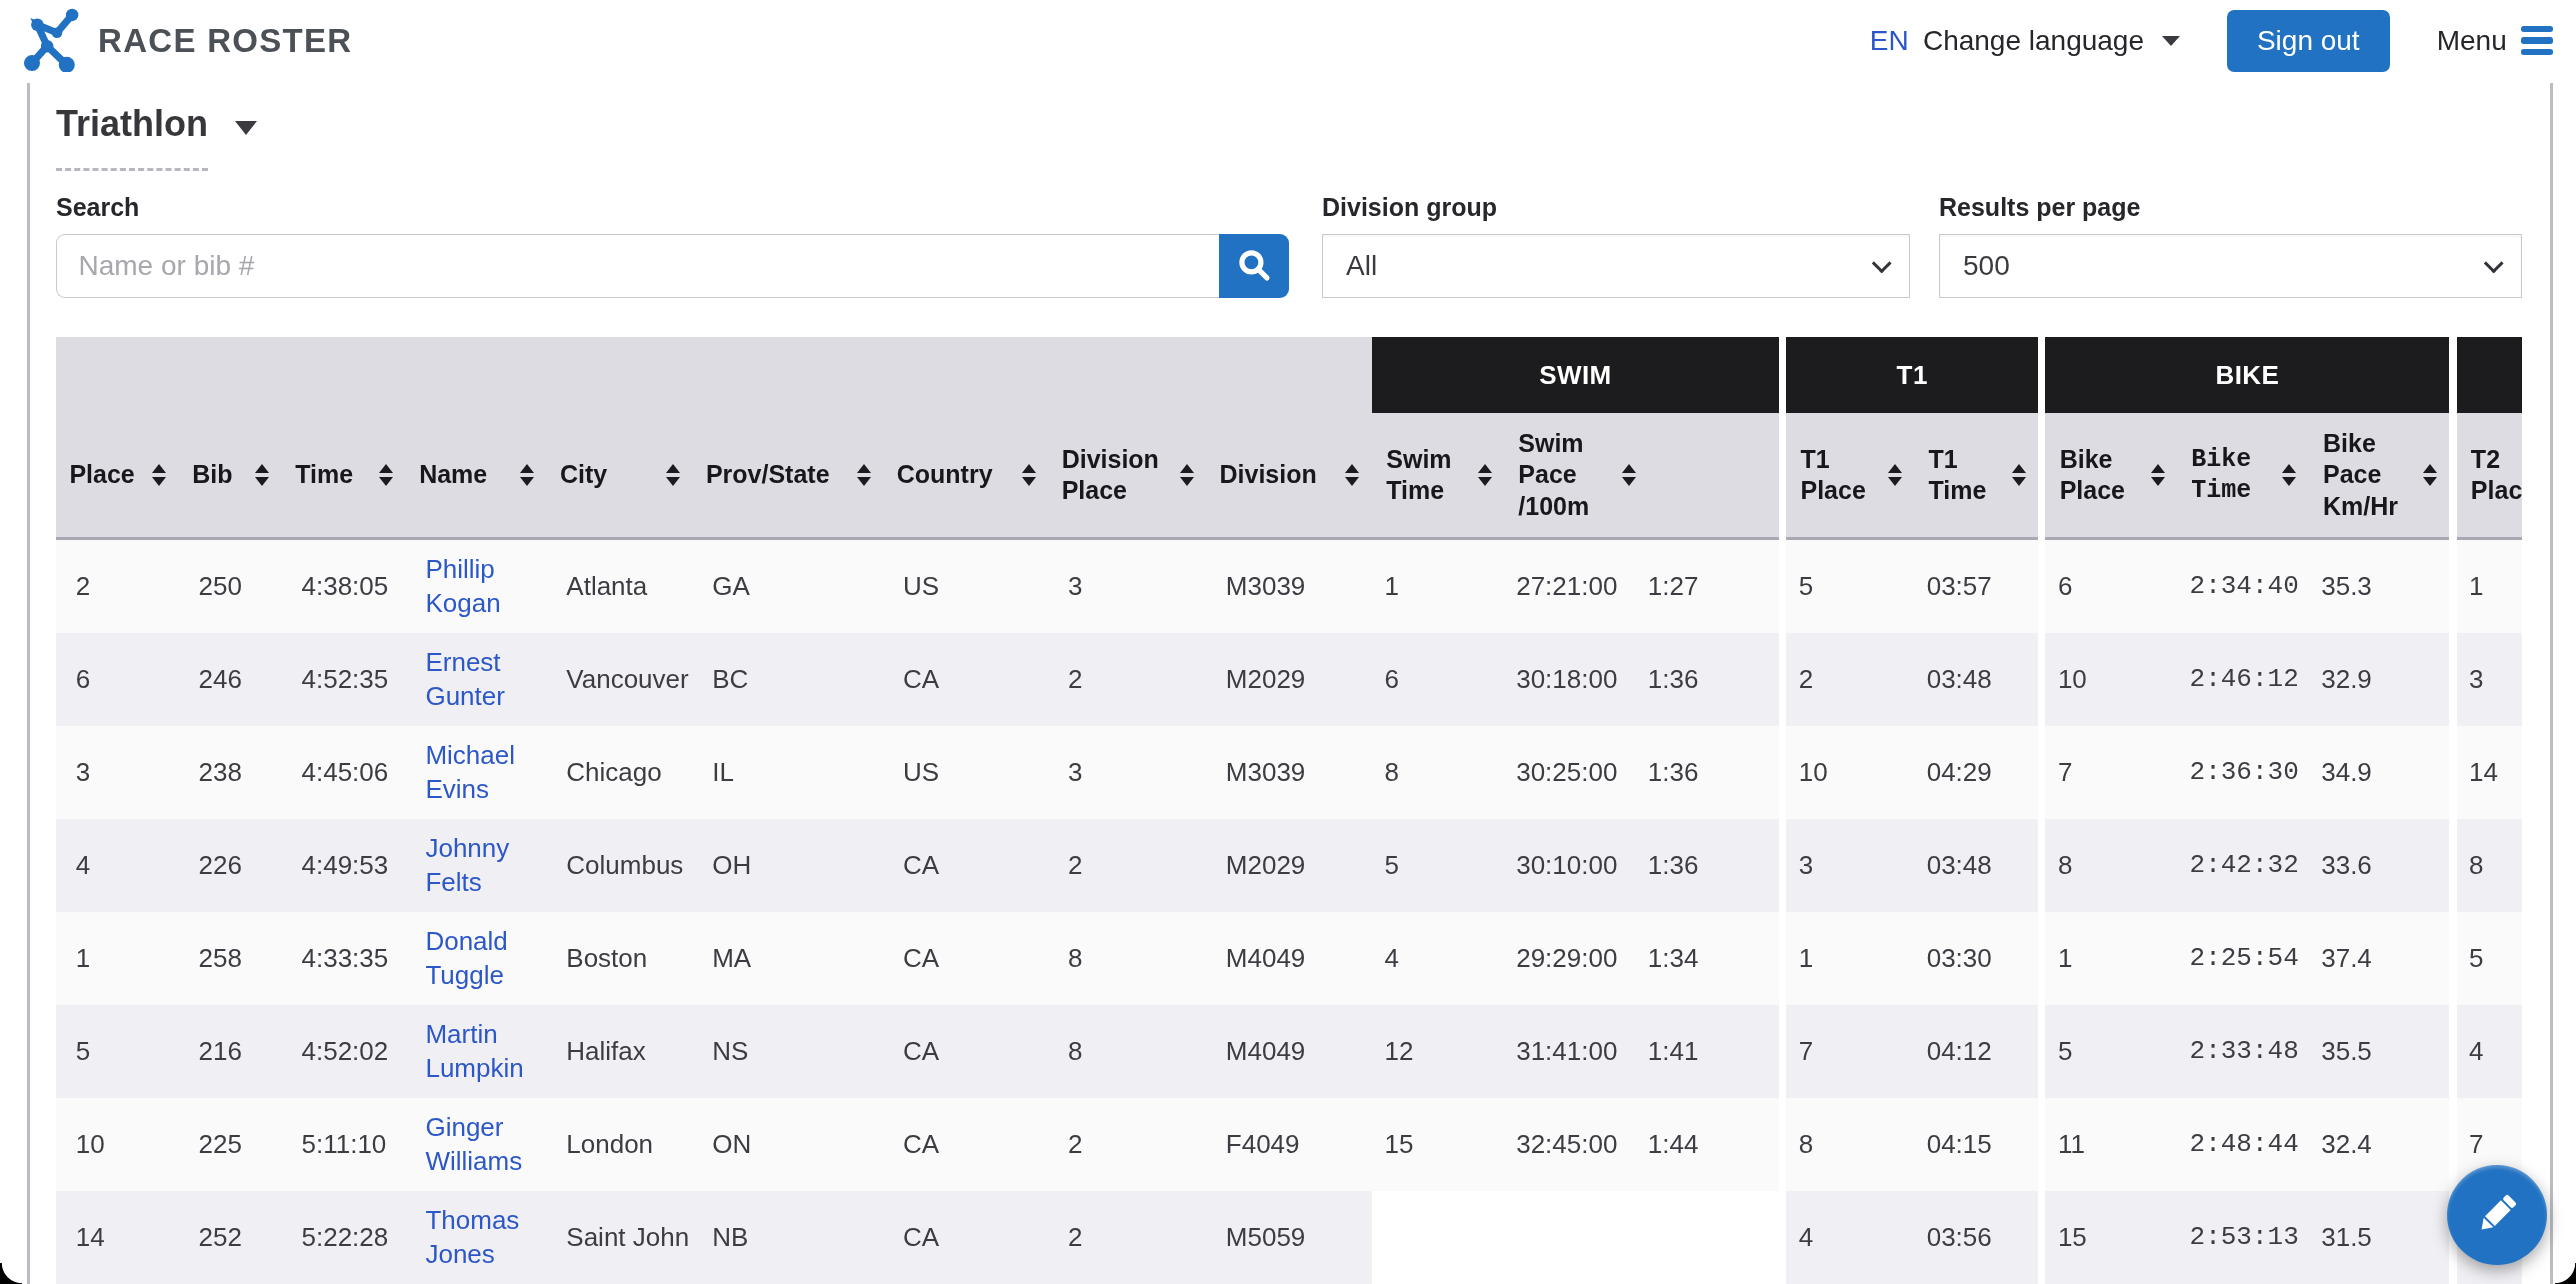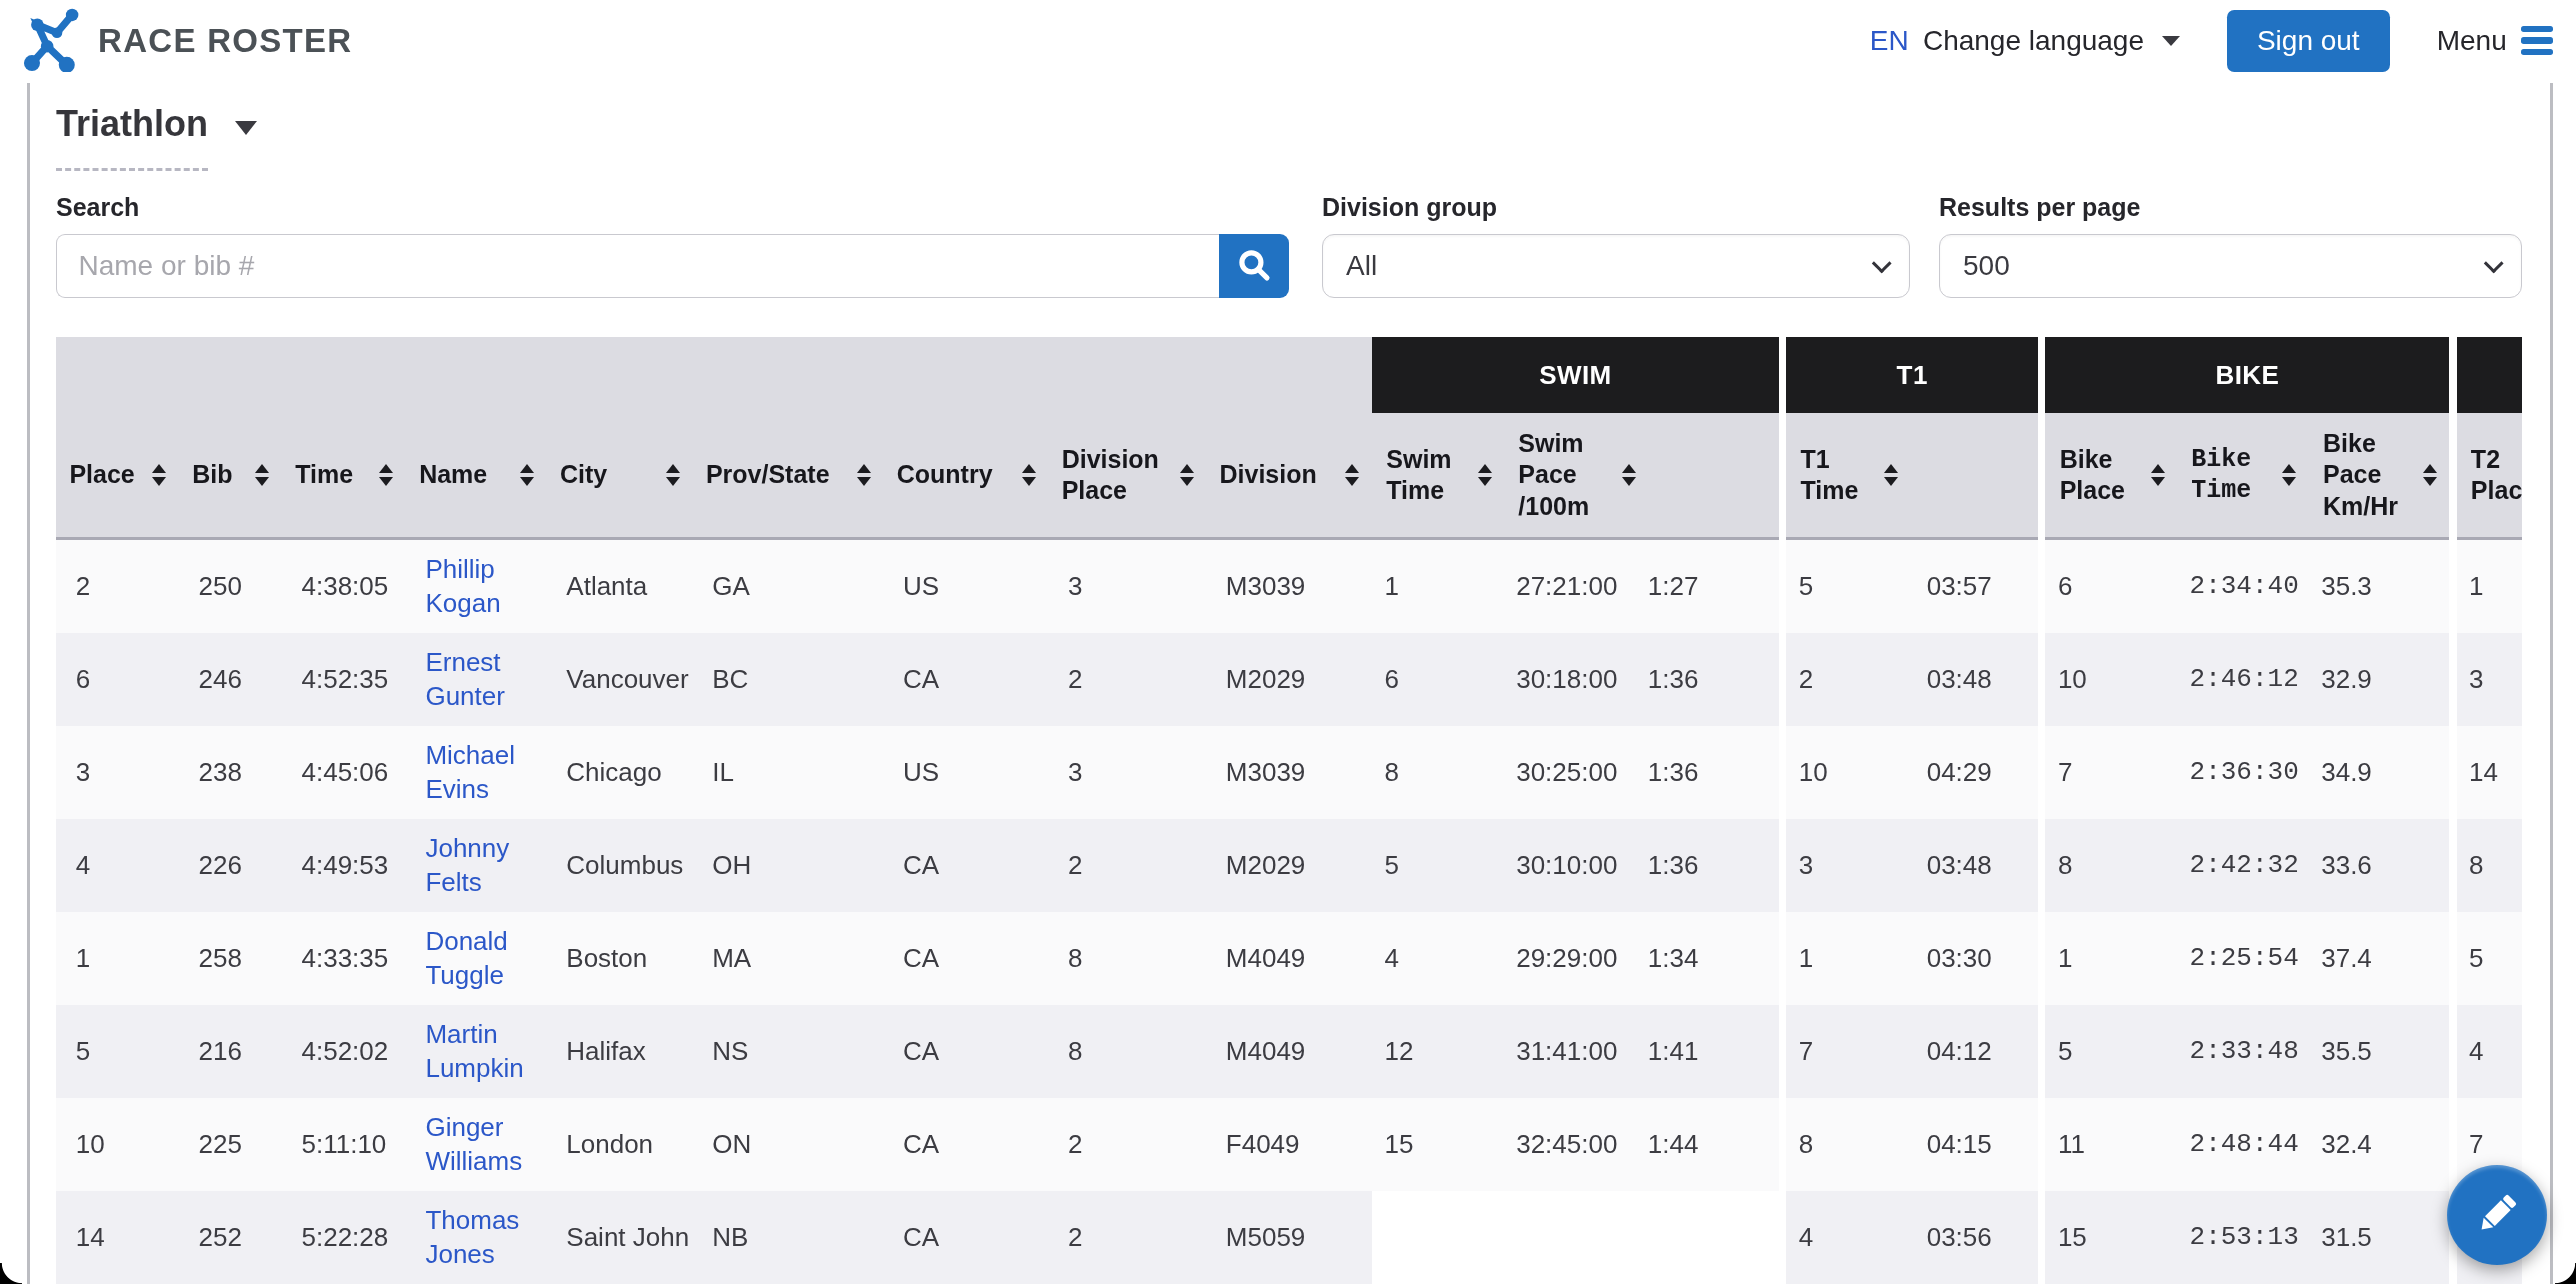--- a/index.html
+++ b/index.html
@@ -48,21 +48,21 @@
   .filter-label{font-size:25px;font-weight:600;color:#26262b;margin-bottom:12.5px;}
   .search-block{width:1233px;}
   .search-group{display:flex;height:64px;}
   .search-input{flex:1;border:1.8px solid #c9c9cf;border-right:none;border-radius:9px 0 0 9px;
     font-size:28px;padding:0 21.5px;color:#3a3a40;outline:none;font-family:inherit;}
   .search-input::placeholder{color:#a7a7ad;}
   .search-btn{width:70px;background:var(--accent);border:none;border-radius:0 9px 9px 0;cursor:pointer;
     display:flex;align-items:center;justify-content:center;}
   .select-block{width:588px;margin-left:33px;}
   .select-block.rpp{width:583px;margin-left:29px;}
-  .fake-select{height:64px;border:1.8px solid #c9c9cf;border-radius:12px;background:#fff;
+  .fake-select{height:64px;border:1.8px solid #c9c9cf;border-radius:0;background:#fff;
     display:flex;align-items:center;padding:0 23px;font-size:28px;color:#3a3a40;cursor:pointer;
     box-shadow:inset 0 1.8px 2.7px rgba(0,0,0,.04);}
   .chevron{margin-left:auto;width:14.3px;height:14.3px;border-right:3.6px solid #33333a;border-bottom:3.6px solid #33333a;
     transform:rotate(45deg) translateY(-3.6px);}
   
   .tablewrap{margin-top:39px;width:2466px;overflow:hidden;}
   .tableflex{display:flex;width:2775px;align-items:flex-start;}
   .sec{flex:none;}
   .sec.gap{margin-left:7.2px;}
   .group-row{height:76px;display:flex;align-items:center;justify-content:center;}
@@ -417,20 +417,27 @@
               <div class="cell w-swim_place">15</div>
               <div class="cell w-swim_time">32:45:00</div>
               <div class="cell w-swim_pace">1:44</div>
             </div>
           </div>
       </section>
 
       <section class="sec sec-sub sec-t1 gap">
         <div class="group-row dark">T1</div>
         <div class="hrow">
+          <div class="hcell w-t1_place">
+              <span class="hlabel">T1 Place</span>
+              <span class="sort-icon">
+                <i class="tri-up"></i>
+                <i class="tri-down"></i>
+              </span>
+            </div>
           <div class="hcell w-t1_time">
               <span class="hlabel">T1 Time</span>
               <span class="sort-icon">
                 <i class="tri-up"></i>
                 <i class="tri-down"></i>
               </span>
             </div>
         </div>
         <div class="rows" id="rows-t1">
             <div class="row odd">

